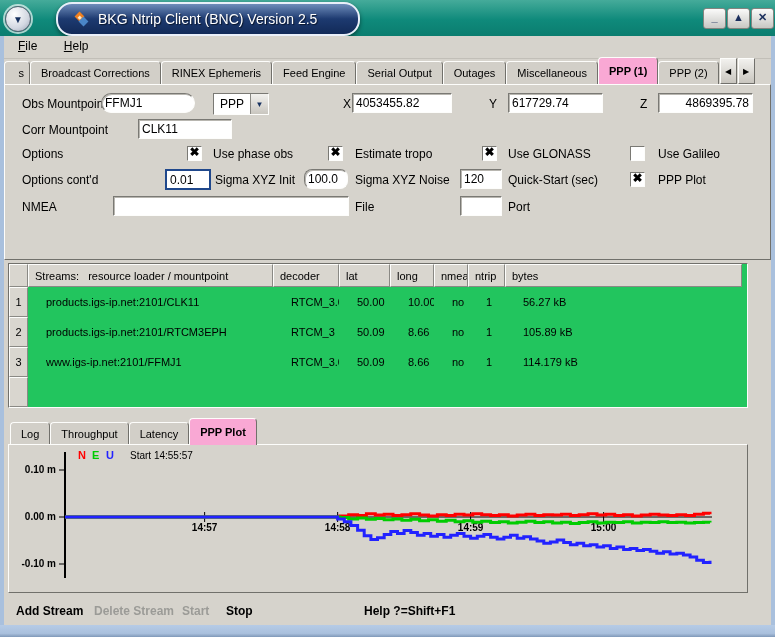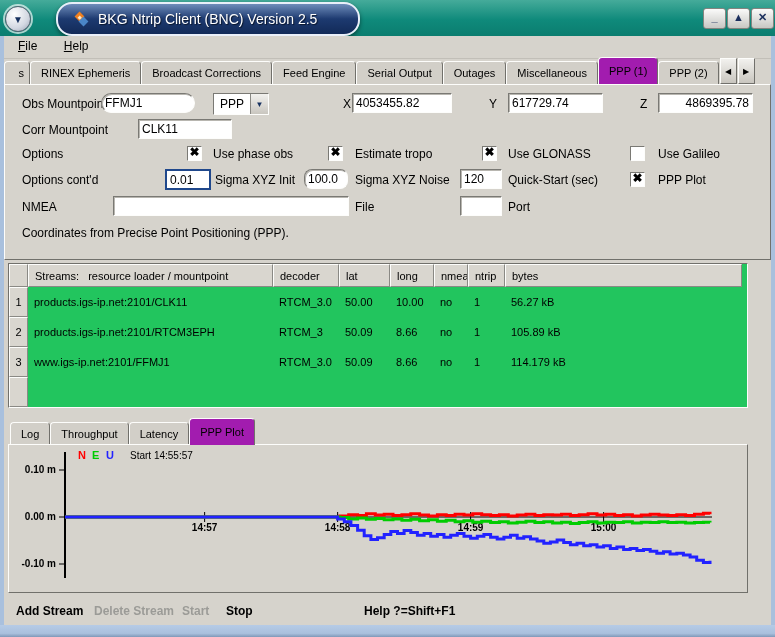--- a/index.html
+++ b/index.html
@@ -38,21 +38,21 @@
   .menu-item::first-letter{text-decoration:underline;}
 
   
   .tabstrip{position:absolute;left:4px;height:27px;display:flex;align-items:flex-end;}
   #top-tabstrip{top:57px;width:767px;}
   #bottom-tabstrip{top:418px;left:10px;width:740px;}
   .tabs-flex{display:flex;align-items:flex-end;overflow:hidden;}
   .tab{height:22px;padding:0 10px;background:#d2cfc8;font-size:11px;color:#000;
     border:1px solid #71706b;border-bottom:none;border-top-color:#fdfdfb;border-left-color:#fdfdfb;
     border-radius:4px 4px 0 0;display:flex;align-items:center;white-space:nowrap;cursor:default;flex:0 0 auto;}
-  .tab.active{height:26px;background:#a21caf;position:relative;z-index:3;box-shadow:0 2px 0 #d6d3cc;}
+  .tab.active{height:26px;background:#f9a8d4;position:relative;z-index:3;box-shadow:0 2px 0 #d6d3cc;font-weight:bold;}
   .tab.clipped{width:14px;padding:0 5px;overflow:hidden;justify-content:flex-end;}
   .tab-scroll{width:15px;height:24px;margin-left:1px;flex:0 0 auto;background:linear-gradient(#f2f1ee,#c9c6bf);
     border:1px solid #71706b;border-top-color:#fdfdfb;border-left-color:#fdfdfb;
     font-size:8px;color:#000;display:flex;align-items:center;justify-content:center;cursor:default;}
 
   .pane{position:absolute;background:#d6d3cc;
     border:1px solid #71706b;border-top-color:#fdfdfb;border-left-color:#fdfdfb;}
   #pane-ppp{left:4px;top:84px;width:765px;height:174px;}
   #pane-plot{left:8px;top:444px;width:738px;height:147px;}
 
@@ -77,21 +77,21 @@
     border:1px solid;border-color:#71706b #fdfdfb #fdfdfb #71706b;overflow:hidden;}
   .thead{display:flex;height:23px;}
   .hcell{background:#d9d6cf;border:1px solid;border-color:#fdfdfb #8a8984 #8a8984 #fdfdfb;
     font-size:11px;display:flex;align-items:center;padding-left:6px;box-sizing:border-box;
     white-space:pre;overflow:hidden;flex:0 0 auto;}
   .corner{width:19px;flex:0 0 auto;background:#d9d6cf;border:1px solid;border-color:#fdfdfb #8a8984 #8a8984 #fdfdfb;box-sizing:border-box;}
   .trow{display:flex;height:30px;cursor:default;}
   .numcell{width:19px;flex:0 0 auto;background:#d9d6cf;border:1px solid;
     border-color:#fdfdfb #8a8984 #8a8984 #fdfdfb;box-sizing:border-box;
     font-size:11px;display:flex;align-items:center;justify-content:center;}
-  .tcell{font-size:11px;display:flex;align-items:center;padding-left:6px;box-sizing:border-box;
+  .tcell{font-size:11px;display:flex;align-items:center;padding-left:18px;box-sizing:border-box;
     white-space:nowrap;overflow:hidden;flex:0 0 auto;color:#000;}
   .numcol-rest{position:absolute;left:0;top:113px;width:19px;bottom:0;background:#d9d6cf;
     border:1px solid;border-color:#fdfdfb #8a8984 #8a8984 #fdfdfb;box-sizing:border-box;}
 
   
   #ppp-plot-svg{position:absolute;left:1px;top:1px;}
   svg text{font-family:"Liberation Sans",sans-serif;}
 
   
   .btnrow{position:absolute;left:4px;top:602px;width:767px;height:20px;}
@@ -129,24 +129,24 @@
     <span class="menu-item">File</span>
     <span class="menu-item">Help</span>
   </div>
 
   <div class="tabstrip" id="top-tabstrip">
     <div class="tabs-flex" id="top-tabs" style="max-width:735px;">
         <div class="tab clipped">
           <span>s</span>
         </div>
         <div class="tab">
+          <span>Broadcast Corrections</span>
+        </div>
+        <div class="tab">
           <span>RINEX Ephemeris</span>
-        </div>
-        <div class="tab">
-          <span>Broadcast Corrections</span>
         </div>
         <div class="tab">
           <span>Feed Engine</span>
         </div>
         <div class="tab">
           <span>Serial Output</span>
         </div>
         <div class="tab">
           <span>Outages</span>
         </div>
@@ -207,21 +207,20 @@
   <span class="lbl" style="left:508px;top:173px;">Quick-Start (sec)</span>
   <span class="cb" style="left:630px;top:172px;">✖</span>
   <span class="lbl" style="left:658px;top:173px;">PPP Plot</span>
 
   <span class="lbl" style="left:22px;top:200px;">NMEA</span>
   <input class="tf" style="left: 113px; top: 196px; width: 228px;" value="">
   <span class="lbl" style="left:355px;top:200px;">File</span>
   <input class="tf" style="left: 460px; top: 196px; width: 34px;" value="">
   <span class="lbl" style="left:508px;top:200px;">Port</span>
 
-  <span class="lbl" style="left:22px;top:226px;">Coordinates from Precise Point Positioning (PPP).</span>
 
   <div class="table-frame">
     <div class="thead" id="table-head">
         <div class="corner"></div>
         <div class="hcell" style="width: 245px;">Streams:   resource loader / mountpoint</div>
         <div class="hcell" style="width: 66px;">decoder</div>
         <div class="hcell" style="width: 51px;">lat</div>
         <div class="hcell" style="width: 44px;">long</div>
         <div class="hcell" style="width: 34px;">nmea</div>
         <div class="hcell" style="width: 37px;">ntrip</div>

